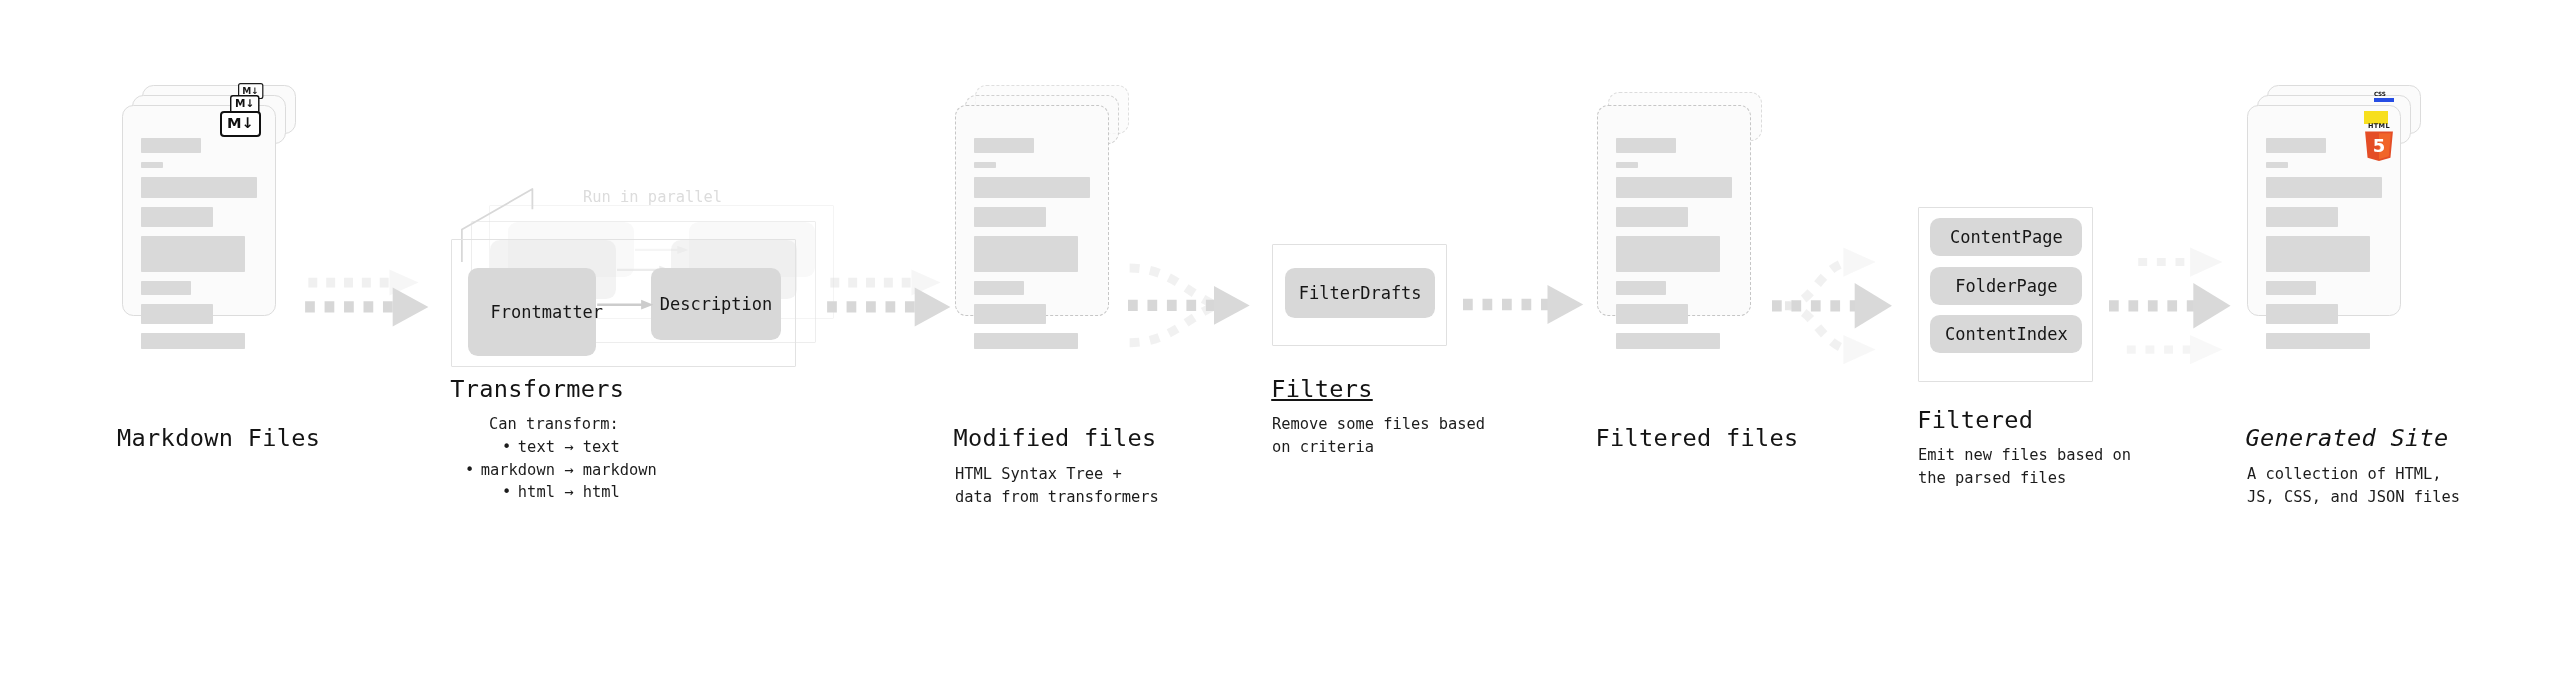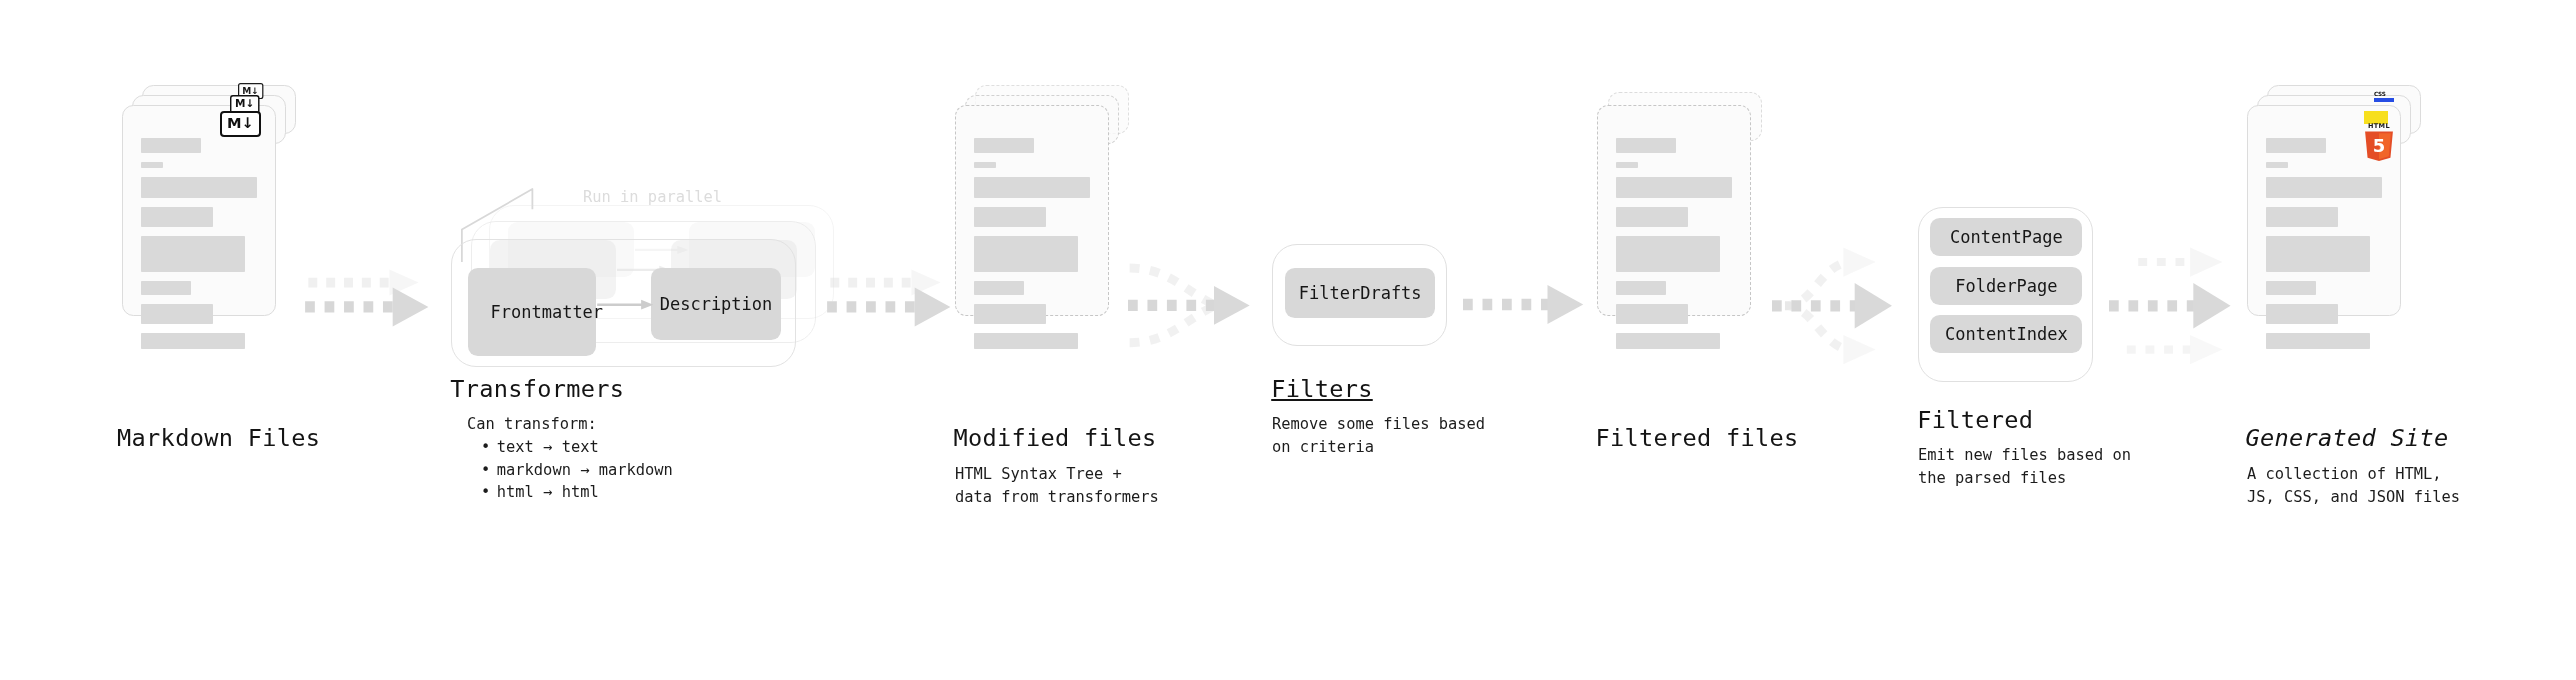--- a/index.html
+++ b/index.html
@@ -122,21 +122,21 @@
     color: #111;
     letter-spacing: -0.2px;
     font-family: "DejaVu Sans", "Liberation Sans", sans-serif;
   }
 
   
   .panel {
     position: absolute;
     box-sizing: border-box;
     border: 1.3px solid #e0e0e0;
-    border-radius: 25px;
+    border-radius: 1px;
     background: rgba(255,255,255,0);
   }
   .pill {
     position: absolute;
     box-sizing: border-box;
     background: #d8d8d8;
     border-radius: 9.8px;
     display: flex;
     align-items: center;
     justify-content: center;
@@ -242,21 +242,21 @@
         </div>
         <svg style="position:absolute; left:145px; top:59px;" width="59" height="11.4" viewBox="0 0 72 14">
           <line x1="0" y1="7" x2="56" y2="7" stroke="#cccccc" stroke-width="3"></line>
           <polygon points="54,1 69,7 54,13" fill="#cccccc"></polygon>
         </svg>
       </div>
     </div>
 
     <div class="caption" style="left:-0.8px; top:375px;text-align:right;">Transformers</div>
 
-    <div class="subcaption" style="left:16px; top:413px;">
+    <div class="subcaption" style="left:0px; top:413px;text-align:center;">
       <div>Can transform:</div>
       <ul>
         <li>text → text</li>
         <li>markdown → markdown</li>
         <li>html → html</li>
       </ul>
     </div>
   </div>
 
   <div class="graphic" style="left:827px; top:268px;">

